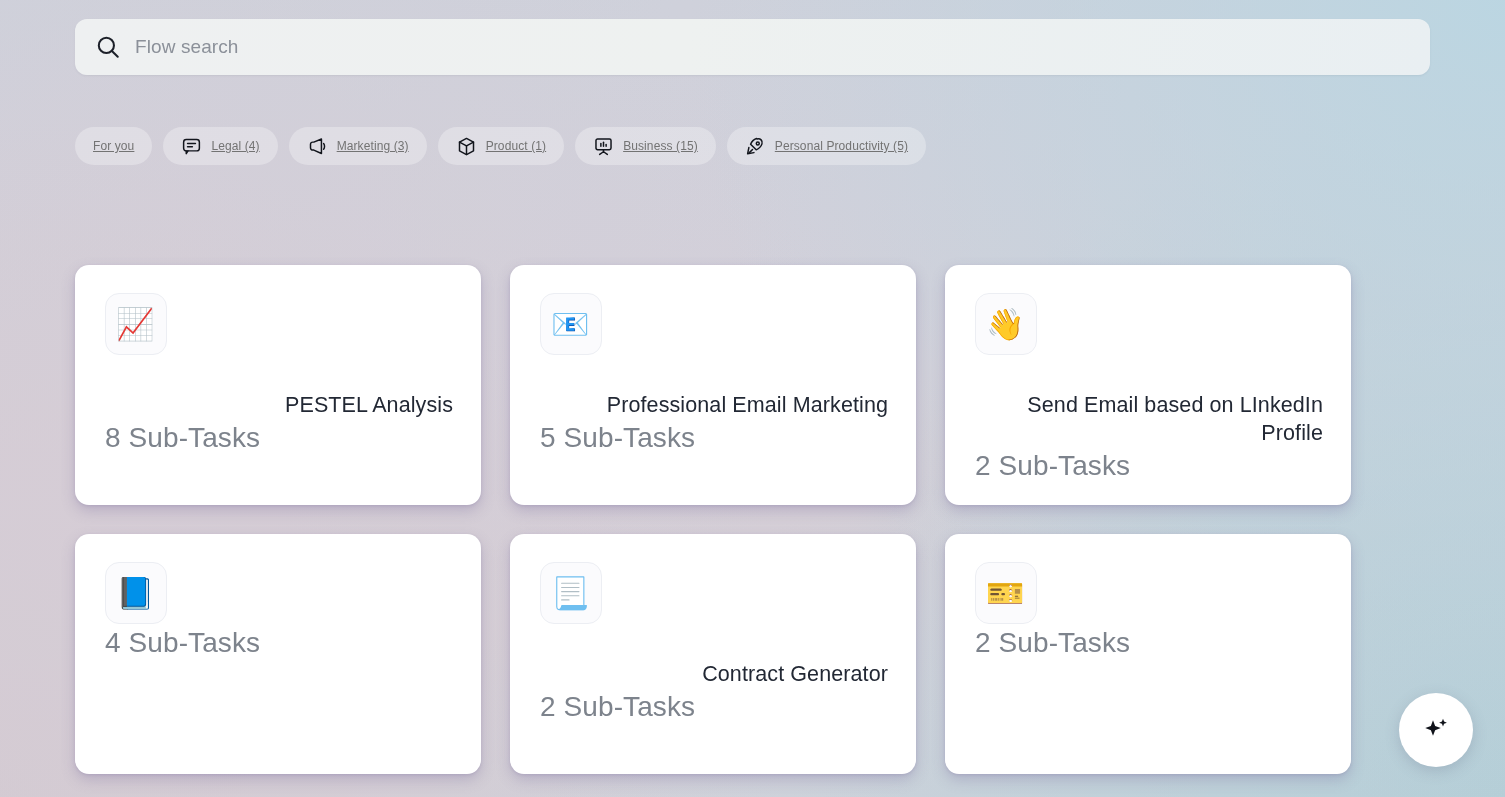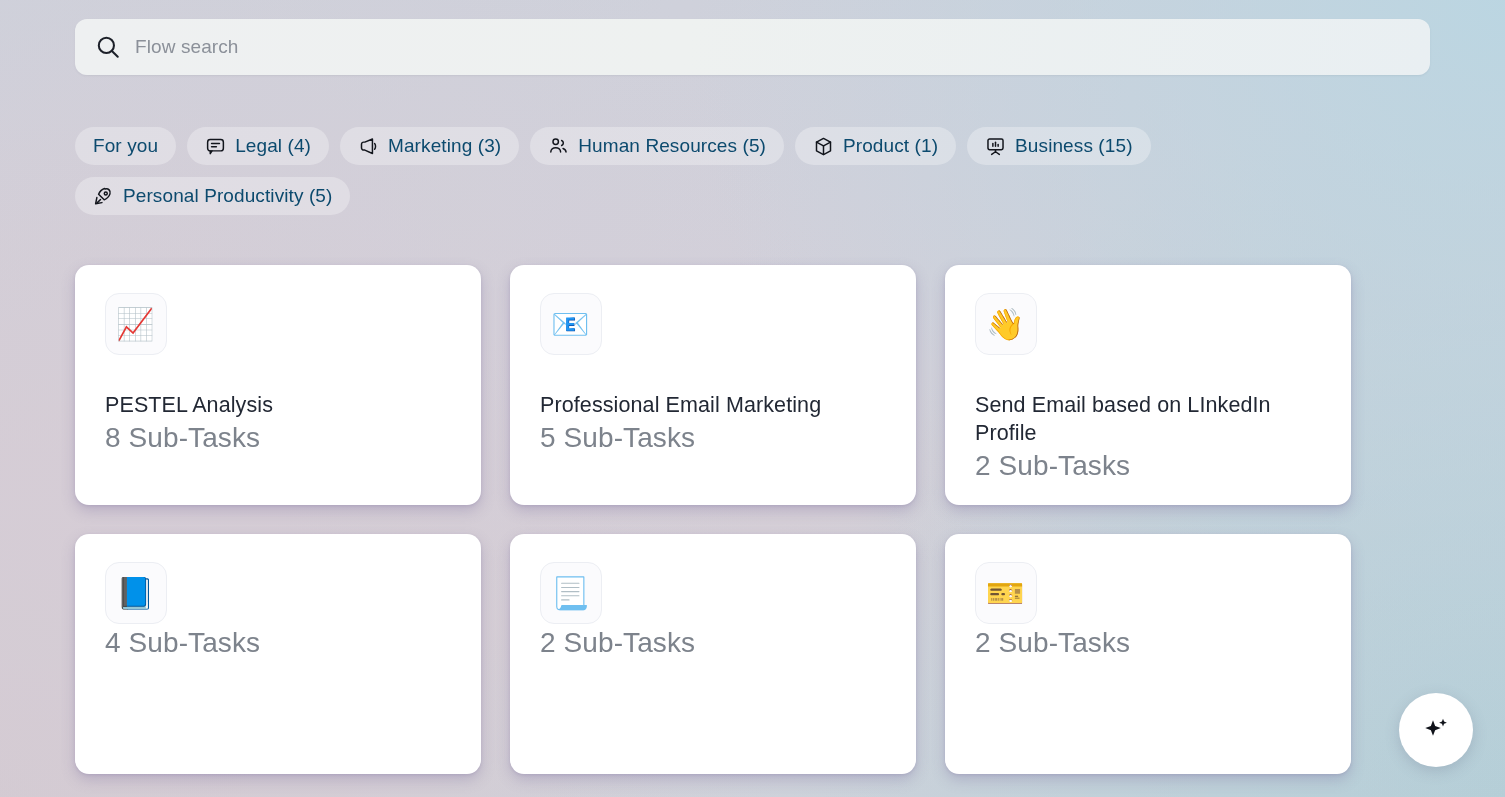--- a/index.html
+++ b/index.html
@@ -91,24 +91,25 @@
     font-family: "Liberation Sans", sans-serif;
   }
   .chip-icon {
     width: 21px;
     height: 21px;
     flex: 0 0 21px;
     color: #12151c;
     display: block;
   }
   .chip-label {
-    font-size: 19px;
-    color: #0c4a6e;
+    font-size: 12px;
+    color: #737373;
     white-space: nowrap;
     letter-spacing: 0.1px;
+    text-decoration: underline;
   }
 
   
   .grid {
     position: absolute;
     left: 75px;
     top: 265px;
     width: 1277px;
     display: grid;
     grid-template-columns: repeat(3, 406px);
@@ -138,20 +139,21 @@
     font-size: 31px;
     line-height: 1;
     font-family: "DejaVu Sans", sans-serif;
   }
   .card-title {
     margin-top: 36px;
     font-size: 21.5px;
     line-height: 28px;
     color: #222834;
     letter-spacing: 0.1px;
+    text-align: right;
   }
   .card-sub {
     margin-top: 6px;
     font-size: 28px;
     line-height: 26px;
     color: #7d838c;
     letter-spacing: 0.1px;
   }
 
   
@@ -207,29 +209,20 @@
       </button>
       <button class="chip">
         <svg viewBox="0 0 24 24" fill="none" stroke="currentColor" stroke-width="1.7" stroke-linecap="round" stroke-linejoin="round" class="chip-icon">
           <path d="M4 9.5v4a2.6 2.6 0 002.6 2.6h1.2L16.5 20V3.5L7.8 7.0H6.6A2.6 2.6 0 004 9.5z"></path>
           <path d="M19 8.6c1.4 1.4 1.4 5 0 6.5"></path>
         </svg>
         <span class="chip-label">Marketing (3)</span>
       </button>
       <button class="chip">
         <svg viewBox="0 0 24 24" fill="none" stroke="currentColor" stroke-width="1.7" stroke-linecap="round" stroke-linejoin="round" class="chip-icon">
-          <circle cx="8.8" cy="6.6" r="3.1"></circle>
-          <path d="M3.2 18.4c0-3.1 2.5-5.1 5.6-5.1s5.6 2 5.6 5.1"></path>
-          <path d="M15.6 5.2a3 3 0 010 5.6"></path>
-          <path d="M17.2 14.2c2 .7 3.4 2.2 3.4 4.2"></path>
-        </svg>
-        <span class="chip-label">Human Resources (5)</span>
-      </button>
-      <button class="chip">
-        <svg viewBox="0 0 24 24" fill="none" stroke="currentColor" stroke-width="1.7" stroke-linecap="round" stroke-linejoin="round" class="chip-icon">
           <path d="M12 2.8l8 4.2v9.9l-8 4.3-8-4.3V7z"></path>
           <path d="M4 7l8 4.3L20 7"></path>
           <line x1="12" y1="11.3" x2="12" y2="21.2"></line>
         </svg>
         <span class="chip-label">Product (1)</span>
       </button>
       <button class="chip">
         <svg viewBox="0 0 24 24" fill="none" stroke="currentColor" stroke-width="1.7" stroke-linecap="round" stroke-linejoin="round" class="chip-icon">
           <rect x="3.4" y="3.4" width="17.2" height="12.2" rx="1.8"></rect>
           <line x1="12" y1="15.6" x2="12" y2="18"></line>
@@ -266,20 +259,21 @@
         <div class="card-icon-tile">👋</div>
         <div class="card-title">Send Email based on LInkedIn Profile</div>
         <div class="card-sub">2 Sub-Tasks</div>
       </div>
       <div class="card">
         <div class="card-icon-tile">📘</div>
         <div class="card-sub">4 Sub-Tasks</div>
       </div>
       <div class="card">
         <div class="card-icon-tile">📃</div>
+        <div class="card-title">Contract Generator</div>
         <div class="card-sub">2 Sub-Tasks</div>
       </div>
       <div class="card">
         <div class="card-icon-tile">🎫</div>
         <div class="card-sub">2 Sub-Tasks</div>
       </div>
     </div>
 
   <button class="fab">
     <svg class="fab-icon" viewBox="0 0 24 24" fill="currentColor">

